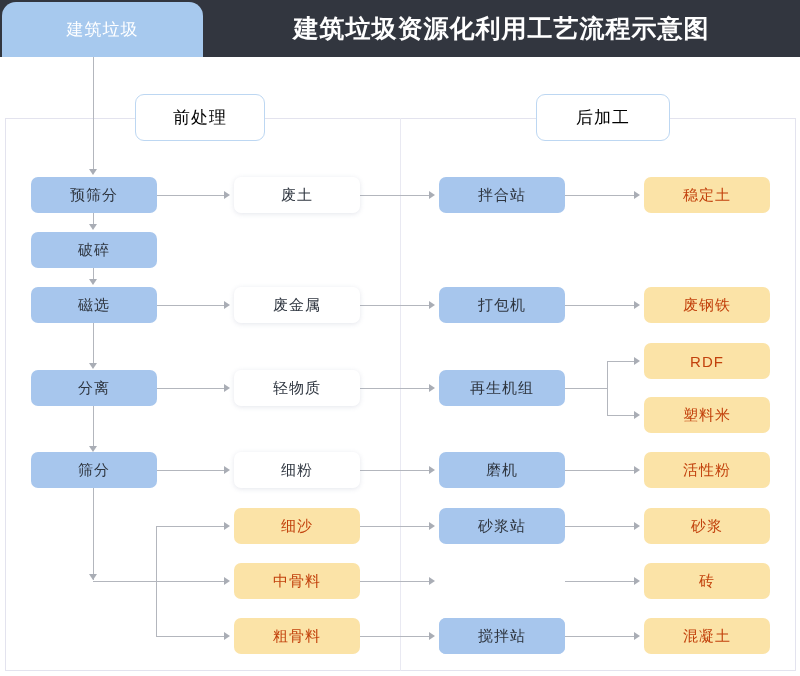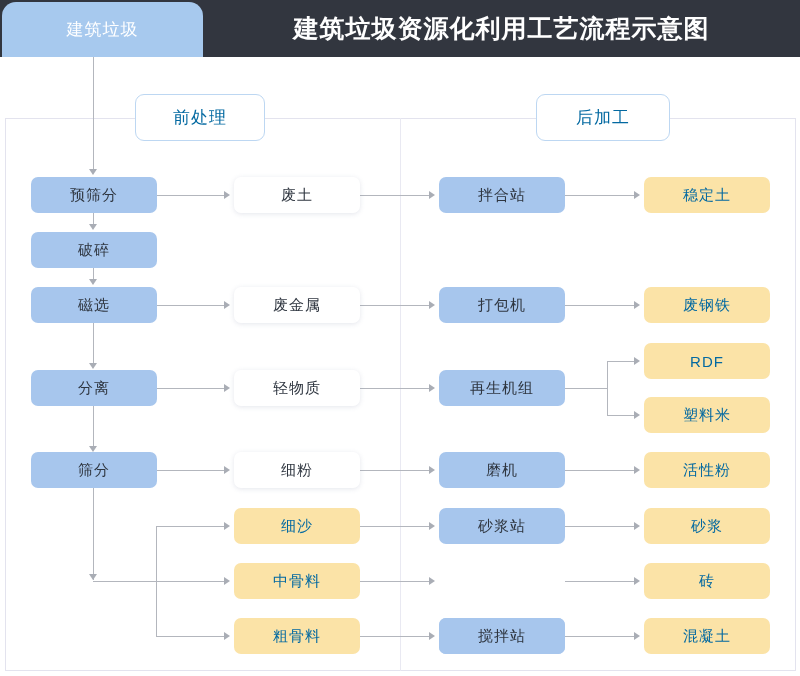--- a/index.html
+++ b/index.html
@@ -45,37 +45,37 @@
     position:absolute;left:400px;top:118px;width:1px;height:553px;background:#e9e9f2;
   }
 
   
   .stage-label{
     position:absolute;height:47px;
     background:#ffffff;
     border:1px solid #bdd7f2;
     border-radius:9px;
     display:flex;align-items:center;justify-content:center;
-    color:#0369a1;font-size:17px;letter-spacing:1px;
+    color:#000000;font-size:17px;letter-spacing:1px;
     box-sizing:border-box;
   }
   #stage-label-pre{left:135px;top:94px;width:130px;}
   #stage-label-post{left:536px;top:94px;width:134px;}
 
   
   .node{
     position:absolute;width:126px;height:36px;
     border-radius:7px;
     display:flex;align-items:center;justify-content:center;
     font-size:15px;letter-spacing:1px;
     box-sizing:border-box;
   }
   .node.blue{background:#a7c6ed;color:#2f3640;}
   .node.white{background:#ffffff;color:#2f3640;box-shadow:0 1px 5px rgba(120,130,160,.20);}
-  .node.yellow{background:#fbe3a7;color:#0369a1;}
+  .node.yellow{background:#fbe3a7;color:#c2410c;}
 
   
   .ln{position:absolute;background:#b3b6bd;}
   .ln.h{height:1px;}
   .ln.v{width:1px;}
   .arrow-r{
     position:absolute;width:0;height:0;
     border-left:6px solid #a9adb5;
     border-top:4px solid transparent;
     border-bottom:4px solid transparent;

